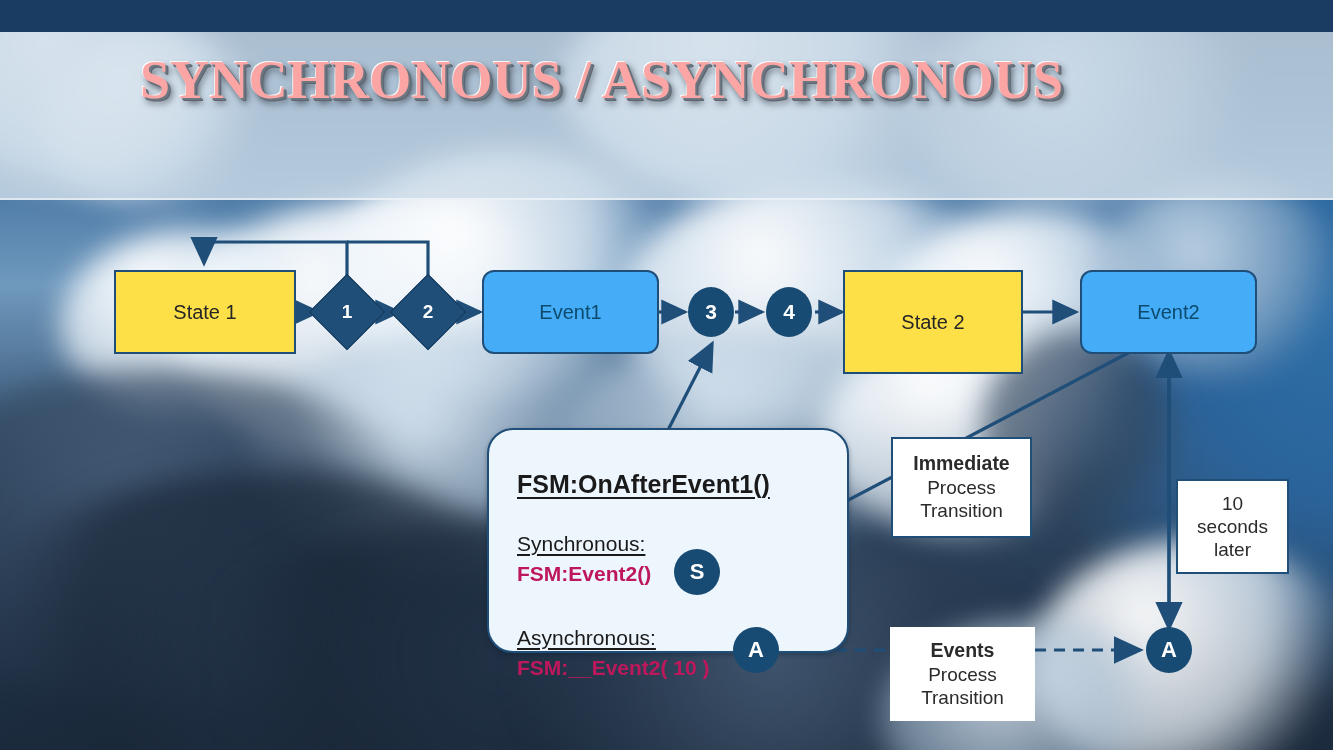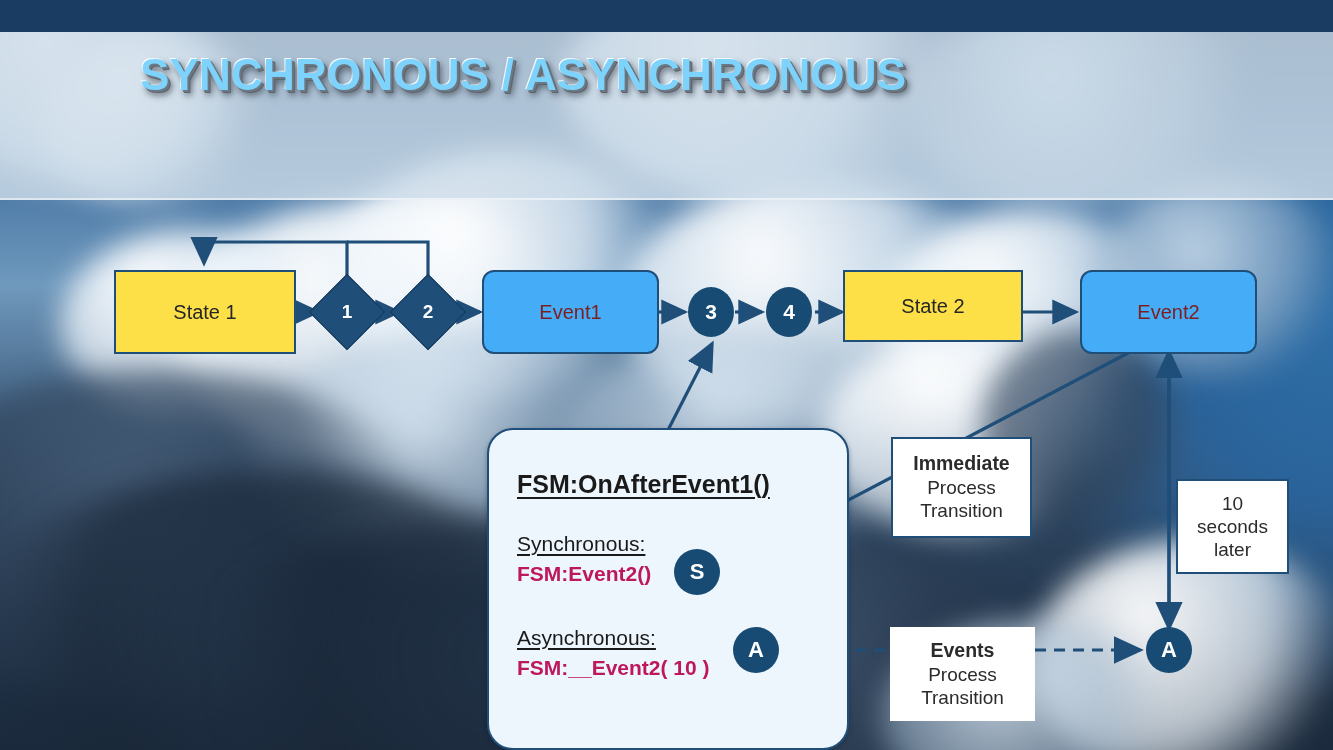--- a/index.html
+++ b/index.html
@@ -30,37 +30,38 @@
 
   
   .topbar{position:absolute;left:0;top:0;width:1333px;height:32px;background:#1b3c62;}
   .titleband{
     position:absolute;left:0;top:32px;width:1333px;height:168px;
     background:rgba(206,221,234,.80);
     border-bottom:2px solid rgba(255,255,255,.55);
   }
   .title{
     position:absolute;left:140px;top:50px;width:1060px;
-    font-size:44px;font-weight:bold;line-height:1.12;letter-spacing:.2px;
-    color:#7dd3fc;
+    font-size:54px;font-weight:bold;line-height:1.12;letter-spacing:.2px;
+    color:#fca5a5;
     text-shadow:
       2px 2px 0 #6d7781, 3px 3px 0 #5d6670, 4px 5px 7px rgba(40,48,58,.75),
       -1px -1px 0 #ffffff;
     text-transform:uppercase;
+    font-family:Liberation Serif, serif;
   }
   svg.wires{position:absolute;left:0;top:0;width:1333px;height:750px;overflow:visible;}
 
   .node{position:absolute;display:flex;align-items:center;justify-content:center;text-align:center;}
 
   .state-box{
     background:#fde047;border:2.5px solid #1f4e79;color:#262626;
     font-size:20px;
   }
   .event-box{
-    background:#45ACF7;border:2.5px solid #1f4e79;border-radius:12px;color:#7f1d1d;
+    background:#45ACF7;border:2.5px solid #1f4e79;border-radius:12px;color:#0c4a6e;
     font-size:20px;
   }
 
   .diamond{
     position:absolute;width:54px;height:54px;background:#1f4e79;
     transform:rotate(45deg);border:1px solid #15395c;
   }
   .diamond-lbl{
     position:absolute;width:54px;height:54px;display:flex;align-items:center;justify-content:center;
     color:#fff;font-size:19px;font-weight:bold;
@@ -69,21 +70,21 @@
   .circle-node{
     position:absolute;border-radius:50%;background:#174b73;
     display:flex;align-items:center;justify-content:center;
     color:#ffffff;font-weight:bold;
   }
   .c-num{width:46px;height:50px;font-size:21px;border-radius:50%;}
   .c-sa{width:46px;height:46px;font-size:22px;}
 
   
   .callout{
-    position:absolute;left:487px;top:428px;width:362px;height:322px;
+    position:absolute;left:487px;top:428px;width:362px;height:225px;
     background:#eef6fd;border:2px solid #1f4e79;border-radius:26px;
     box-shadow:0 2px 5px rgba(10,25,45,.35);
     text-decoration:underline;
   }
   .callout .ttl{
     position:absolute;left:28px;top:40px;font-size:25px;font-weight:bold;color:#1a1a1a;
     text-decoration:underline;text-underline-offset:4px;
   }
   .callout .lbl{position:absolute;font-size:21px;color:#1a1a1a;text-decoration:underline;text-underline-offset:3px;}
   .callout .code{position:absolute;font-size:21px;font-weight:bold;color:#be185d;}
@@ -198,21 +199,21 @@
     <span>Event1</span>
   </div>
 
   <div class="circle-node c-num" style="left:688px;top:287px;">
     <span>3</span>
   </div>
   <div class="circle-node c-num" style="left:766px;top:287px;">
     <span>4</span>
   </div>
 
-  <div class="node state-box" style="left:843px;top:270px;width:180px;height:72px;">
+  <div class="node state-box" style="left:843px;top:270px;width:180px;height:104px;">
     <span>State 2</span>
   </div>
 
   <div class="node event-box" style="left:1080px;top:270px;width:177px;height:84px;">
     <span>Event2</span>
   </div>
 
   <div class="callout">
     <div class="ttl">FSM:OnAfterEvent1()</div>
     <div class="lbl" style="left:28px;top:102px;">Synchronous:</div>

